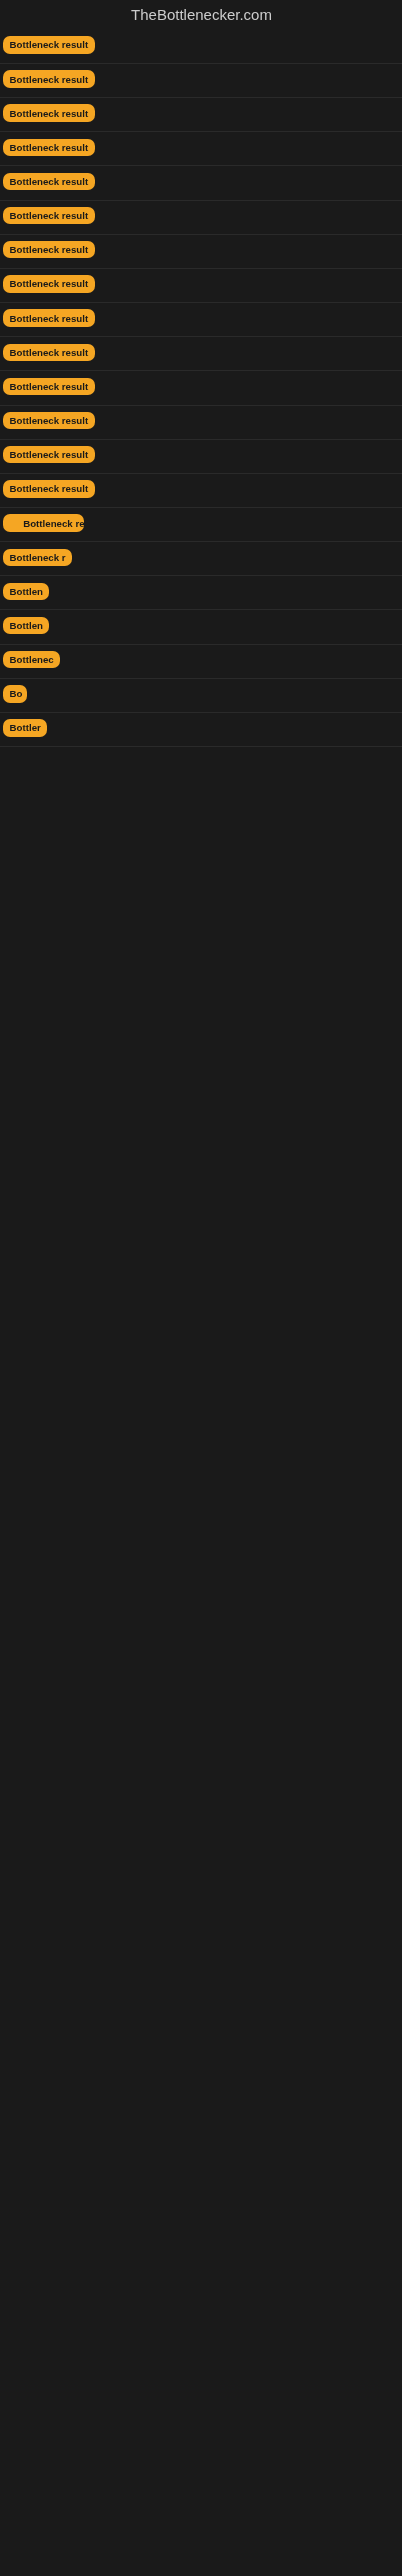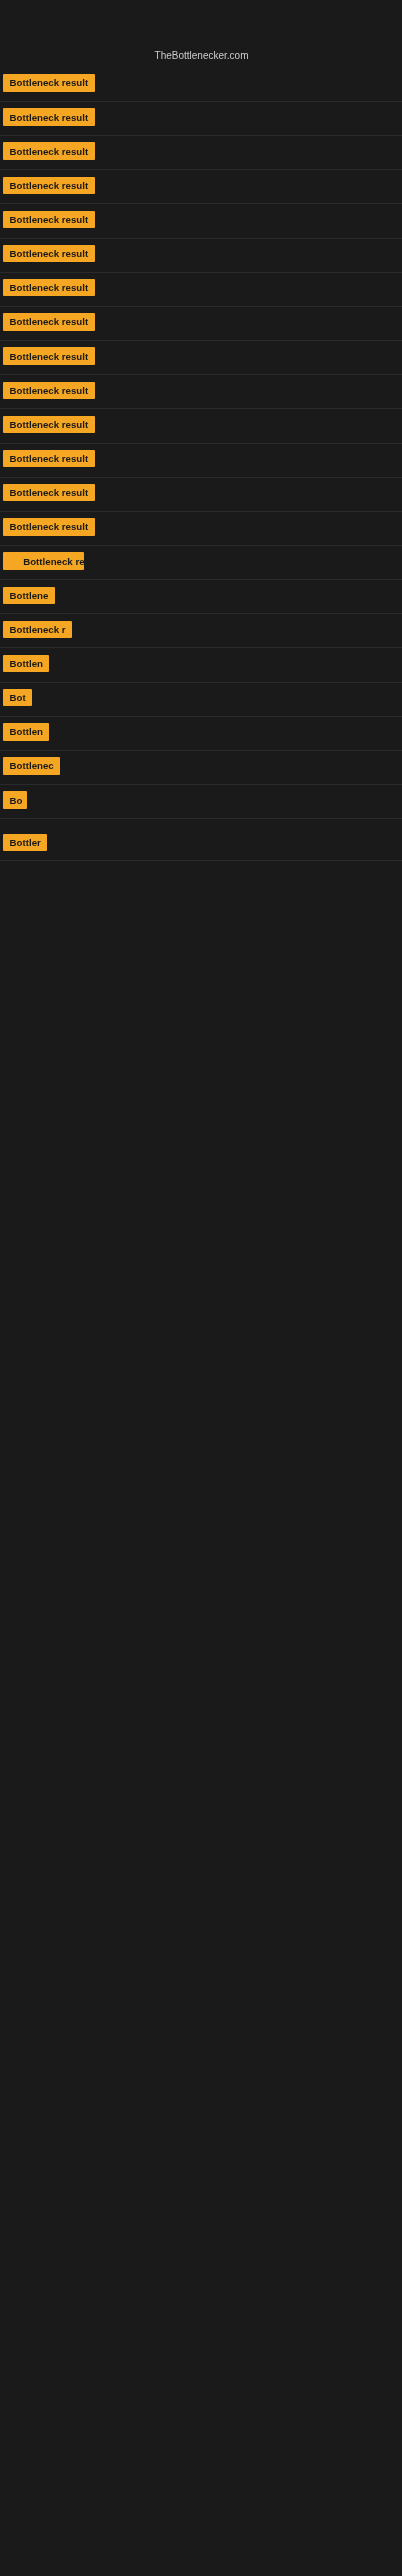--- a/index.html
+++ b/index.html
@@ -12,34 +12,33 @@
       width: 403px;
       min-height: 2576px;
       background-color: #1a1a1a;
       font-family: Arial, sans-serif;
       position: relative;
     }
 
     .site-title {
       text-align: center;
       color: #cccccc;
-      font-size: 10px;
+      font-size: 15px;
       padding: 6.4px 0;
       font-weight: normal;
-      margin-top: 44px;
     }
 
     .bottleneck-badge {
       display: inline-block;
       background-color: #f5a623;
       color: #1a1a1a;
       font-size: 9.7px;
       font-weight: bold;
       padding: 3.2px 6.4px;
-      border-radius: 1px;
+      border-radius: 7px;
       white-space: nowrap;
       overflow: hidden;
     }
 
     .row {
       padding: 6.4px 3.2px;
       border-bottom: 0.8px solid #2a2a2a;
     }
 
     .row-0 .bottleneck-badge { max-width: 105px; }
@@ -58,21 +57,21 @@
     .row-13 .bottleneck-badge { max-width: 105px; }
     .row-14 .bottleneck-badge { max-width: 81px; padding-left: 20px; }
     .row-15 .bottleneck-badge { max-width: 64px; }
     .row-16 .bottleneck-badge { max-width: 76px; text-align: center; }
     .row-17 .bottleneck-badge { max-width: 60px; }
     .row-18 .bottleneck-badge { max-width: 40px; }
     .row-19 .bottleneck-badge { max-width: 58px; }
     .row-20 .bottleneck-badge { max-width: 47px; }
     .row-21 .bottleneck-badge { max-width: 63px; text-align: center; }
     .row-22 .bottleneck-badge { max-width: 24px; }
-    .row-23 .bottleneck-badge { max-width: 52px; margin-top: 8px; }
+    .row-23 .bottleneck-badge { max-width: 52px; }
 
   </style>
 </head>
 <body>
 
 <div>
   <p class="site-title">TheBottlenecker.com</p>
 </div>
 
 <div id="rows-container">
@@ -84,22 +83,20 @@
     <div class="row row-5"><span class="bottleneck-badge">Bottleneck result</span></div>
     <div class="row row-6"><span class="bottleneck-badge">Bottleneck result</span></div>
     <div class="row row-7"><span class="bottleneck-badge">Bottleneck result</span></div>
     <div class="row row-8"><span class="bottleneck-badge">Bottleneck result</span></div>
     <div class="row row-9"><span class="bottleneck-badge">Bottleneck result</span></div>
     <div class="row row-10"><span class="bottleneck-badge">Bottleneck result</span></div>
     <div class="row row-11"><span class="bottleneck-badge">Bottleneck result</span></div>
     <div class="row row-12"><span class="bottleneck-badge">Bottleneck result</span></div>
     <div class="row row-13"><span class="bottleneck-badge">Bottleneck result</span></div>
     <div class="row row-14"><span class="bottleneck-badge">Bottleneck re</span></div>
-    <div class="row row-15"><span class="bottleneck-badge">Bottlene</span></div>
     <div class="row row-16"><span class="bottleneck-badge">Bottleneck r</span></div>
     <div class="row row-17"><span class="bottleneck-badge">Bottlen</span></div>
-    <div class="row row-18"><span class="bottleneck-badge">Bot</span></div>
     <div class="row row-19"><span class="bottleneck-badge">Bottlen</span></div>
     <div class="row row-21"><span class="bottleneck-badge">Bottlenec</span></div>
     <div class="row row-22"><span class="bottleneck-badge">Bo</span></div>
     <div class="row row-23"><span class="bottleneck-badge">Bottler</span></div>
   </div>
 
 
 </body></html>

